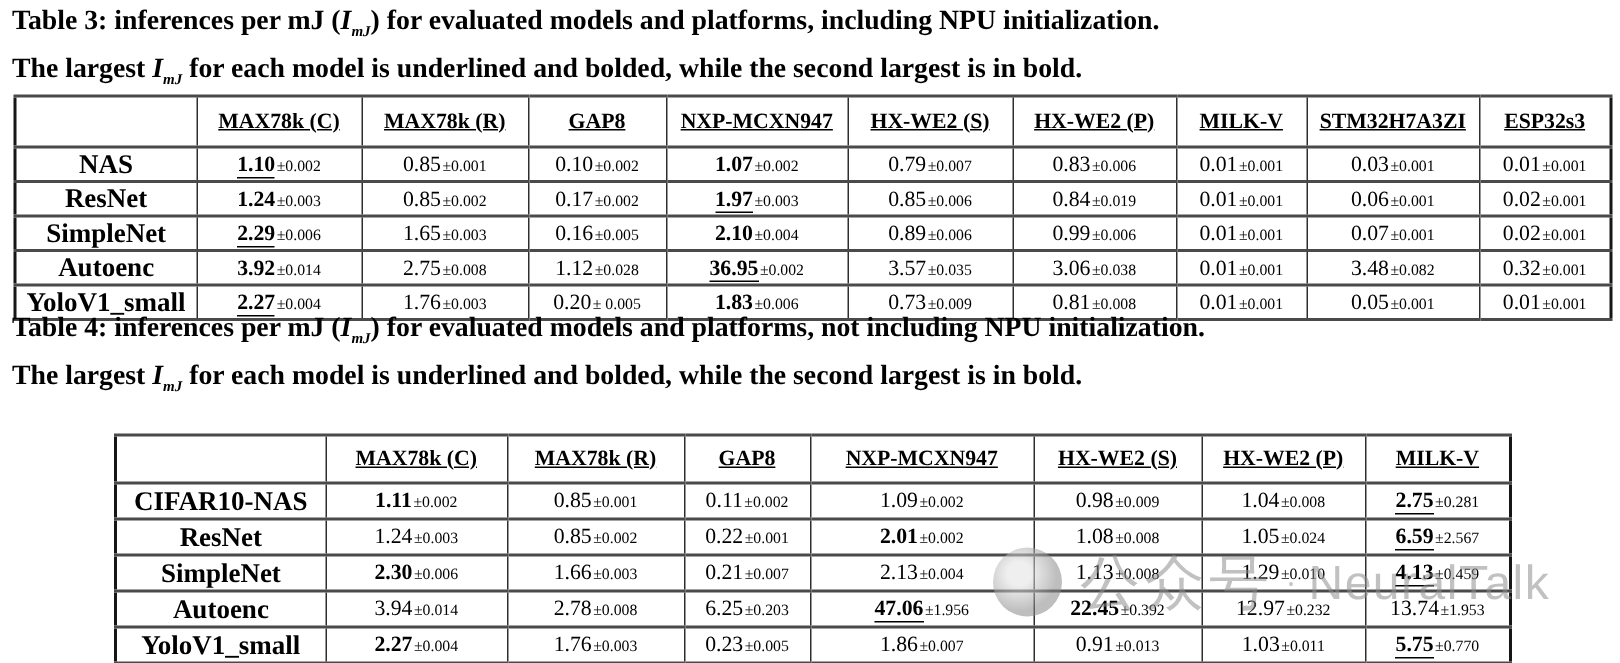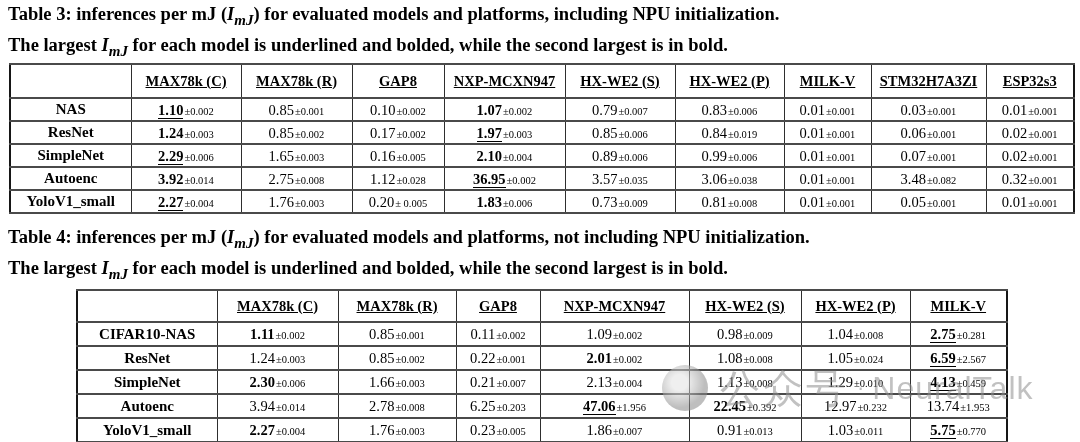--- a/index.html
+++ b/index.html
@@ -2,36 +2,36 @@
 <html><head>
 <meta charset="utf-8">
 <style>
   html,body{margin:0;padding:0;}
   body{
     width:1080px;height:442px;background:#ffffff;position:relative;overflow:hidden;
     font-family:"Liberation Serif", serif;color:#000;
   }
   .caption{position:absolute;font-weight:700;font-size:18.5px;line-height:25px;color:#000;white-space:nowrap;}
   #cap3{left:8px;top:2px;}
-  #cap4{left:8px;top:225px;}
-  .caption i sub{font-size:15px;font-style:italic;}
+  #cap4{left:8px;top:207px;}
+  .caption i sub{font-size:10px;font-style:italic;}
   .caption i{font-style:italic;}
   table{border-collapse:collapse;table-layout:fixed;position:absolute;background:#fff;border:2px solid #161616;}
   #table3{left:9px;top:63px;width:1064px;}
   #table4{left:76px;top:289px;width:930px;}
   th,td{
     border-style:solid;border-width:2px 1px;border-color:#4a4a4a #2e2e2e;
     text-align:center;vertical-align:middle;padding:0 2px;white-space:nowrap;overflow:hidden;
   }
   thead th{font-weight:700;font-size:14.5px;text-decoration:underline;}
   #table3 thead tr{height:34px;}
   #table4 thead tr{height:32px;}
   #table3 tbody tr{height:23px;}
   #table4 tbody tr{height:24px;}
-  .rowlabel{font-weight:700;font-size:15px;}
+  .rowlabel{font-weight:700;font-size:18px;}
   .val{font-size:14.5px;font-weight:400;}
   .val.bold{font-weight:700;}
   .val.underl{border-bottom:1.6px solid #000;padding-bottom:0;}
   .err{font-size:10.5px;margin-left:1px;}
   .watermark{
     position:absolute;left:662px;top:362px;height:52px;display:flex;align-items:center;
     font-family:"Liberation Sans", sans-serif;color:#8f8f8f;opacity:0.55;z-index:5;pointer-events:none;
   }
   .wm-logo{
     width:46px;height:46px;border-radius:50%;flex:0 0 auto;margin-right:12px;

